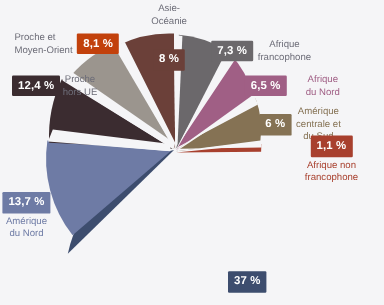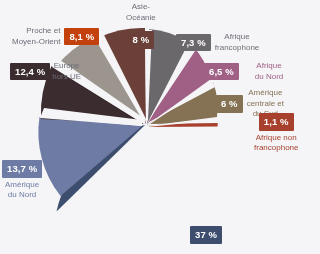--- a/index.html
+++ b/index.html
@@ -50,26 +50,26 @@
     padding: 4px 5px 4px 5px;
     letter-spacing: 0.1px;
     border-radius: 1px;
   }
   .cap {
     font-size: 8px;
     line-height: 10.5px;
     color: #6d6d78;
   }
   .cap.right { text-align: center; }
-  .cap.left  { text-align: right; }
+  .cap.left  { }
   .cap.center{ text-align: center; }
 
   
   #lbl-asie-oceanie   { left: 126px; top: 2px;  }
-  #lbl-asie-oceanie .cap { margin-bottom: 8px; }
+  #lbl-asie-oceanie .cap { margin-bottom: 18px; }
 
   #lbl-proche-orient  { left: 12px;  top: 26px; }
   #lbl-europe-hors-ue { left: 10px;  top: 61px; align-items: center; gap: 2px;}
   #lbl-amerique-nord  { left: 2px;   top: 160px; flex-direction: column; align-items: flex-end; gap: 2px;}
 
   #lbl-afrique-franco { left: 176px; top: 32px; }
   #lbl-afrique-nord   { left: 204px; top: 61px; gap: 16px; }
   #lbl-amerique-cs    { left: 216px; top: 88px; }
   #lbl-afrique-nonfr  { left: 254px; top: 113px; flex-direction: column; align-items: center; gap: 2px;}
   #lbl-etats-ue       { left: 190px; top: 226px; }
@@ -118,21 +118,21 @@
     <span class="badge" style="background:#6b4039">8 %</span>
   </div>
 
   <div class="label-block" id="lbl-proche-orient">
     <span class="cap left"><span>Proche et</span><br><span>Moyen-Orient</span></span>
     <span class="badge" style="background:#c2410c">8,1 %</span>
   </div>
 
   <div class="label-block" id="lbl-europe-hors-ue">
     <span class="badge" style="background:#3b2c30">12,4 %</span>
-    <span class="cap center" style="width:100%"><span>Europe</span><br><span>hors UE</span></span>
+    <span class="cap center" style="width:100%"><span>Proche</span><br><span>hors UE</span></span>
   </div>
 
   <div class="label-block" id="lbl-amerique-nord">
     <span class="badge" style="background:#6e7ba5">13,7 %</span>
     <span class="cap center" style="width:100%;color:#6e7ba5"><span>Amérique</span><br><span>du Nord</span></span>
   </div>
 
   <div class="label-block" id="lbl-afrique-franco">
     <span class="badge" style="background:#6b686b">7,3 %</span>
     <span class="cap right"><span>Afrique</span><br><span>francophone</span></span>

